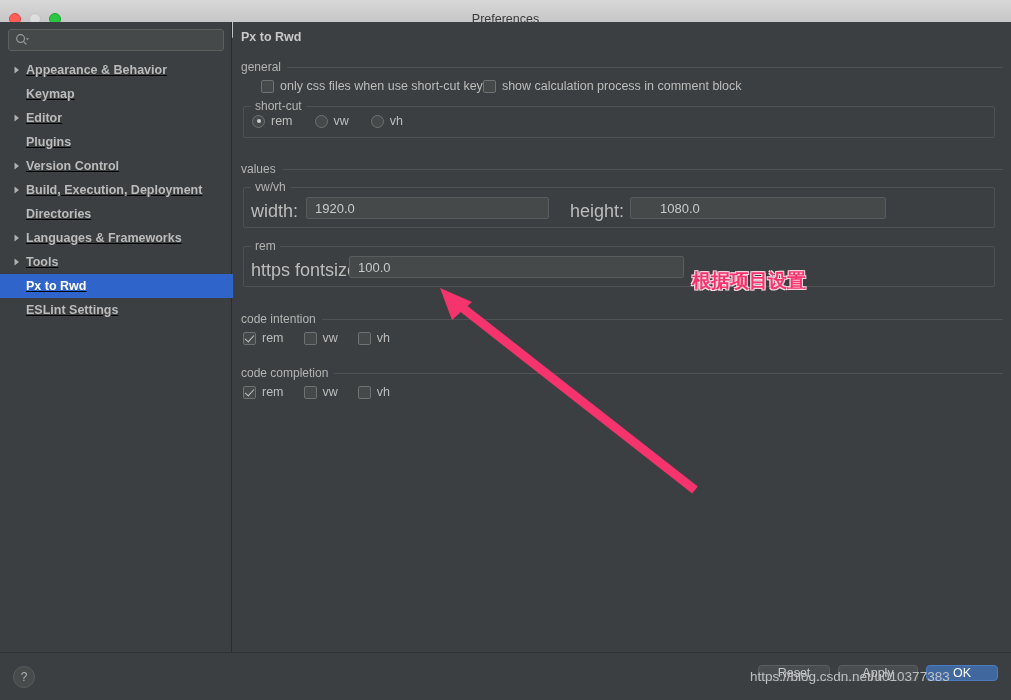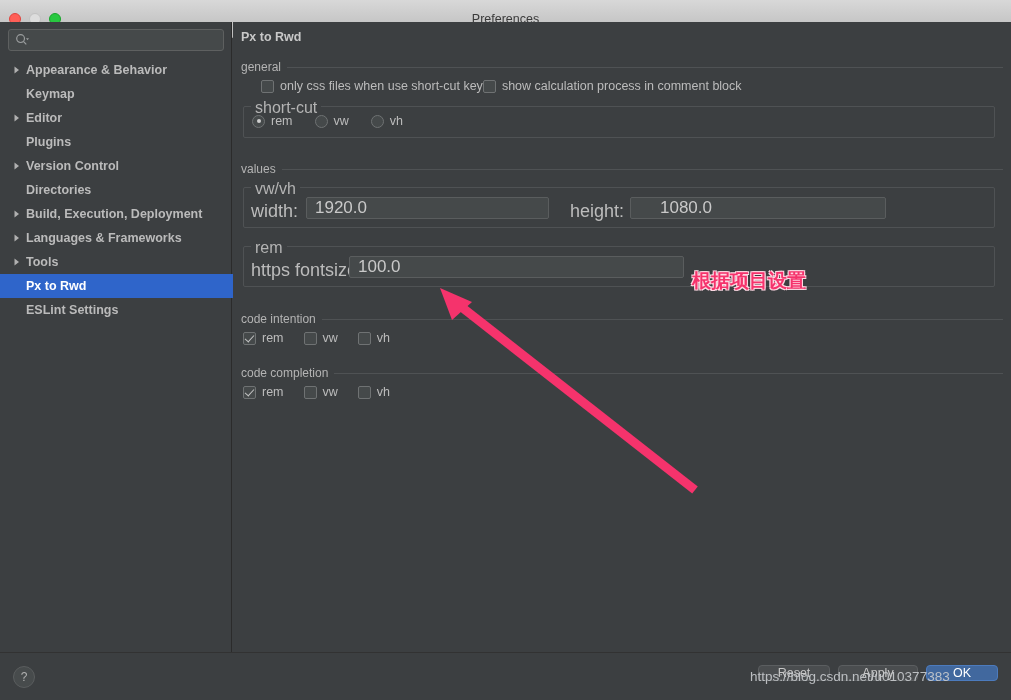--- a/index.html
+++ b/index.html
@@ -71,21 +71,21 @@
     align-items: center;
     padding-left: 6px;
   }
   .search-icon { width: 14px; height: 14px; display: block; }
   .search-input-text {
     font-size: 11px;
     color: #8c8c8c;
     margin-left: 4px;
   }
 
-  .tree { position: absolute; top: 36px; left: 0; width: 280px; }
+  .tree { position: absolute; top: 36px; left: 0; width: 280px; text-decoration: underline; }
   .tree-item {
     position: relative;
     height: 24px;
     display: flex;
     align-items: center;
     padding-left: 12px;
     color: #bbbbbb;
     font-size: 12.5px;
     font-weight: bold;
   }
@@ -148,21 +148,21 @@
     position: absolute;
     border: 1px solid #4f5254;
     border-radius: 2px;
   }
   .fieldbox-legend {
     position: absolute;
     top: -8px;
     left: 7px;
     background: #3c3f41;
     padding: 0 4px;
-    font-size: 16px;
+    font-size: 12px;
     color: #b4b4b4;
   }
 
   
   .ctl-row {
     display: flex;
     align-items: center;
   }
   .chk, .rad {
     display: inline-flex;
@@ -217,21 +217,21 @@
     white-space: nowrap;
   }
   .textfield {
     background: #45494a;
     border: 1px solid #5a5d5e;
     border-radius: 2px;
     height: 22px;
     display: flex;
     align-items: center;
     padding-left: 8px;
-    font-size: 17px;
+    font-size: 13px;
     color: #c9c9c9;
   }
 
   
   .bottombar {
     position: absolute;
     left: 0; bottom: 0;
     width: 1011px; height: 48px;
     background: #3c3f41;
     border-top: 1px solid #323232;
@@ -367,45 +367,45 @@
         <span class="tree-label">Version Control</span>
         <span class="copy-icon">
           <svg width="11" height="11" viewBox="0 0 11 11">
             <rect x="0.5" y="2.5" width="6.5" height="7.5" fill="none" stroke="#8d9092" stroke-width="1"></rect>
             <rect x="3.5" y="0.5" width="6.5" height="7.5" fill="none" stroke="#8d9092" stroke-width="1"></rect>
           </svg>
         </span>
       </div>
 
       <div class="tree-item">
+        <span class="tree-arrow">
+          <svg width="10" height="10" viewBox="0 0 10 10">
+              <path d="M2.5 1.5 L7 5 L2.5 8.5 Z" fill="#b0b0b0"></path>
+            </svg>
+        </span>
+        <span class="tree-label">Build, Execution, Deployment</span>
+      </div>
+
+      <div class="tree-item">
         <span class="tree-arrow"></span>
         <span class="tree-label">Directories</span>
         <span class="copy-icon">
           <svg width="11" height="11" viewBox="0 0 11 11">
             <rect x="0.5" y="2.5" width="6.5" height="7.5" fill="none" stroke="#8d9092" stroke-width="1"></rect>
             <rect x="3.5" y="0.5" width="6.5" height="7.5" fill="none" stroke="#8d9092" stroke-width="1"></rect>
           </svg>
         </span>
       </div>
 
       <div class="tree-item">
         <span class="tree-arrow">
           <svg width="10" height="10" viewBox="0 0 10 10">
               <path d="M2.5 1.5 L7 5 L2.5 8.5 Z" fill="#b0b0b0"></path>
             </svg>
         </span>
-        <span class="tree-label">Build, Execution, Deployment</span>
-      </div>
-
-      <div class="tree-item">
-        <span class="tree-arrow">
-          <svg width="10" height="10" viewBox="0 0 10 10">
-              <path d="M2.5 1.5 L7 5 L2.5 8.5 Z" fill="#b0b0b0"></path>
-            </svg>
-        </span>
         <span class="tree-label">Languages &amp; Frameworks</span>
       </div>
 
       <div class="tree-item">
         <span class="tree-arrow">
           <svg width="10" height="10" viewBox="0 0 10 10">
               <path d="M2.5 1.5 L7 5 L2.5 8.5 Z" fill="#b0b0b0"></path>
             </svg>
         </span>
         <span class="tree-label">Tools</span>

